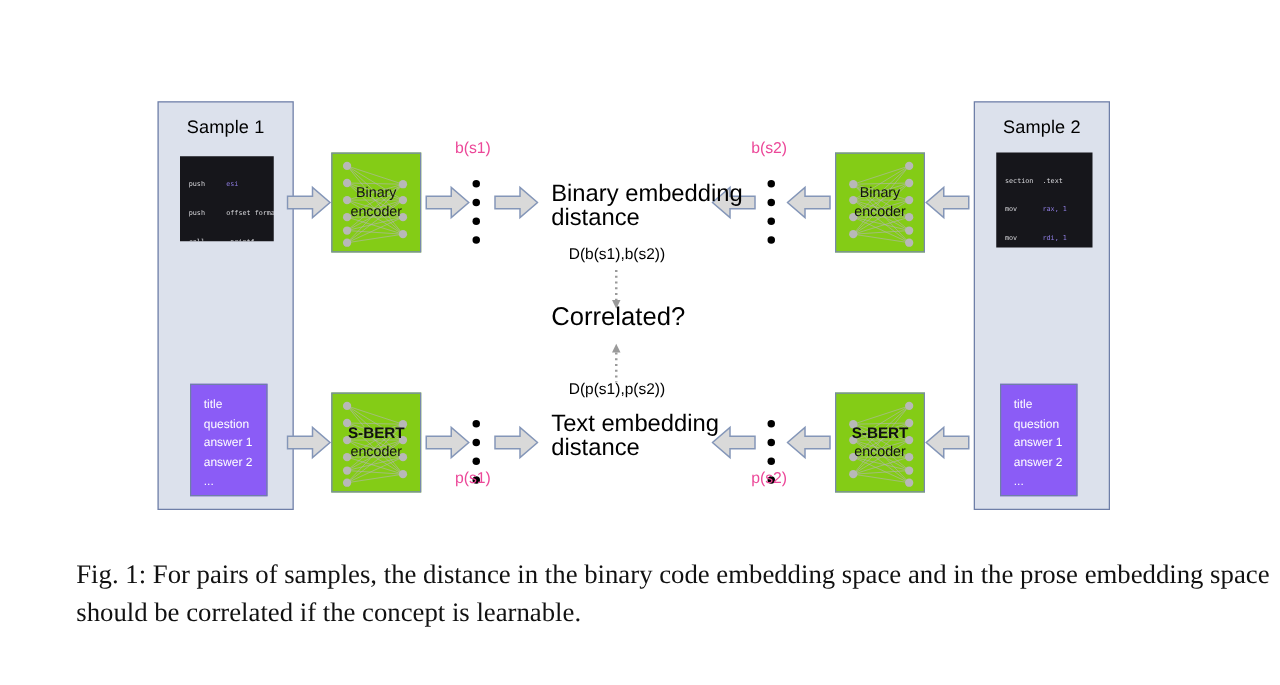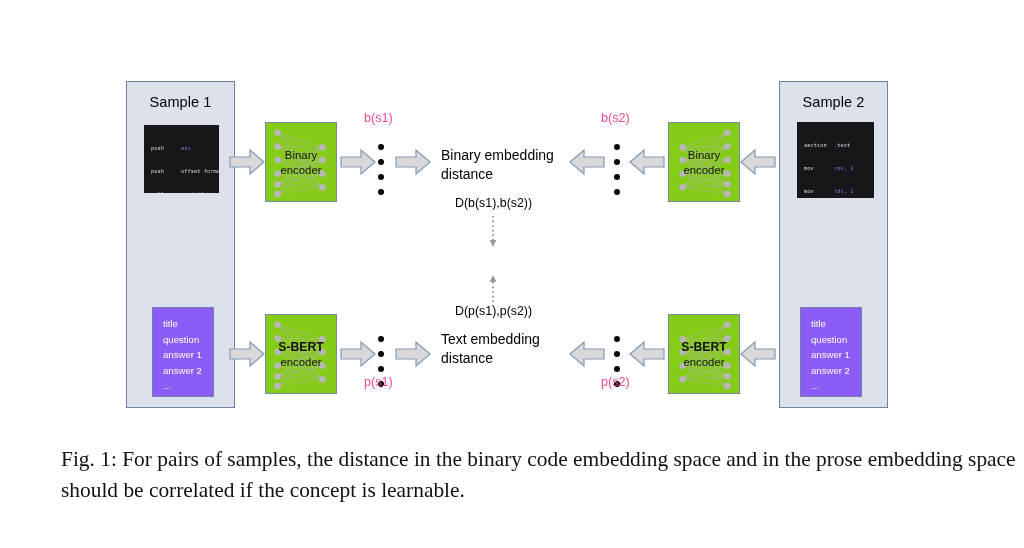--- a/index.html
+++ b/index.html
@@ -121,21 +121,21 @@
 
   
   .vec-label {
     position: absolute;
     font-size: 12.6px;
     color: #ec4899;
     white-space: nowrap;
   }
   .mid-text {
     position: absolute;
-    font-size: 14px;
+    font-size: 19px;
     line-height: 19px;
     color: #000;
     white-space: nowrap;
   }
   .dist-label {
     position: absolute;
     font-size: 12.4px;
     color: #000;
     white-space: nowrap;
   }
@@ -424,20 +424,21 @@
   <div class="vec-label" style="left:601px; top:107px;">b(s2)</div>
   <div class="vec-label" style="left:364px; top:371px;">p(s1)</div>
   <div class="vec-label" style="left:601px; top:371px;">p(s2)</div>
 
   <div class="mid-text" style="left:441px; top:142px;">
     <span style="display:block;">Binary embedding</span>
     <span style="display:block;">distance</span>
   </div>
   <div class="dist-label" style="left:455px; top:192px;">D(b(s1),b(s2))</div>
 
+  <div class="correlated" style="left:441px; top:238px;">Correlated?</div>
 
   <div class="dist-label" style="left:455px; top:300px;">D(p(s1),p(s2))</div>
   <div class="mid-text" style="left:441px; top:326px;">
     <span style="display:block;">Text embedding</span>
     <span style="display:block;">distance</span>
   </div>
 
   <div class="dotted-conn" style="left:487px; top:212px;">
     <svg width="12" height="32" viewBox="0 0 12 32">
       <line x1="6" y1="0" x2="6" y2="24" stroke="#9a9a9a" stroke-width="2" stroke-dasharray="1.6 3"></line>

